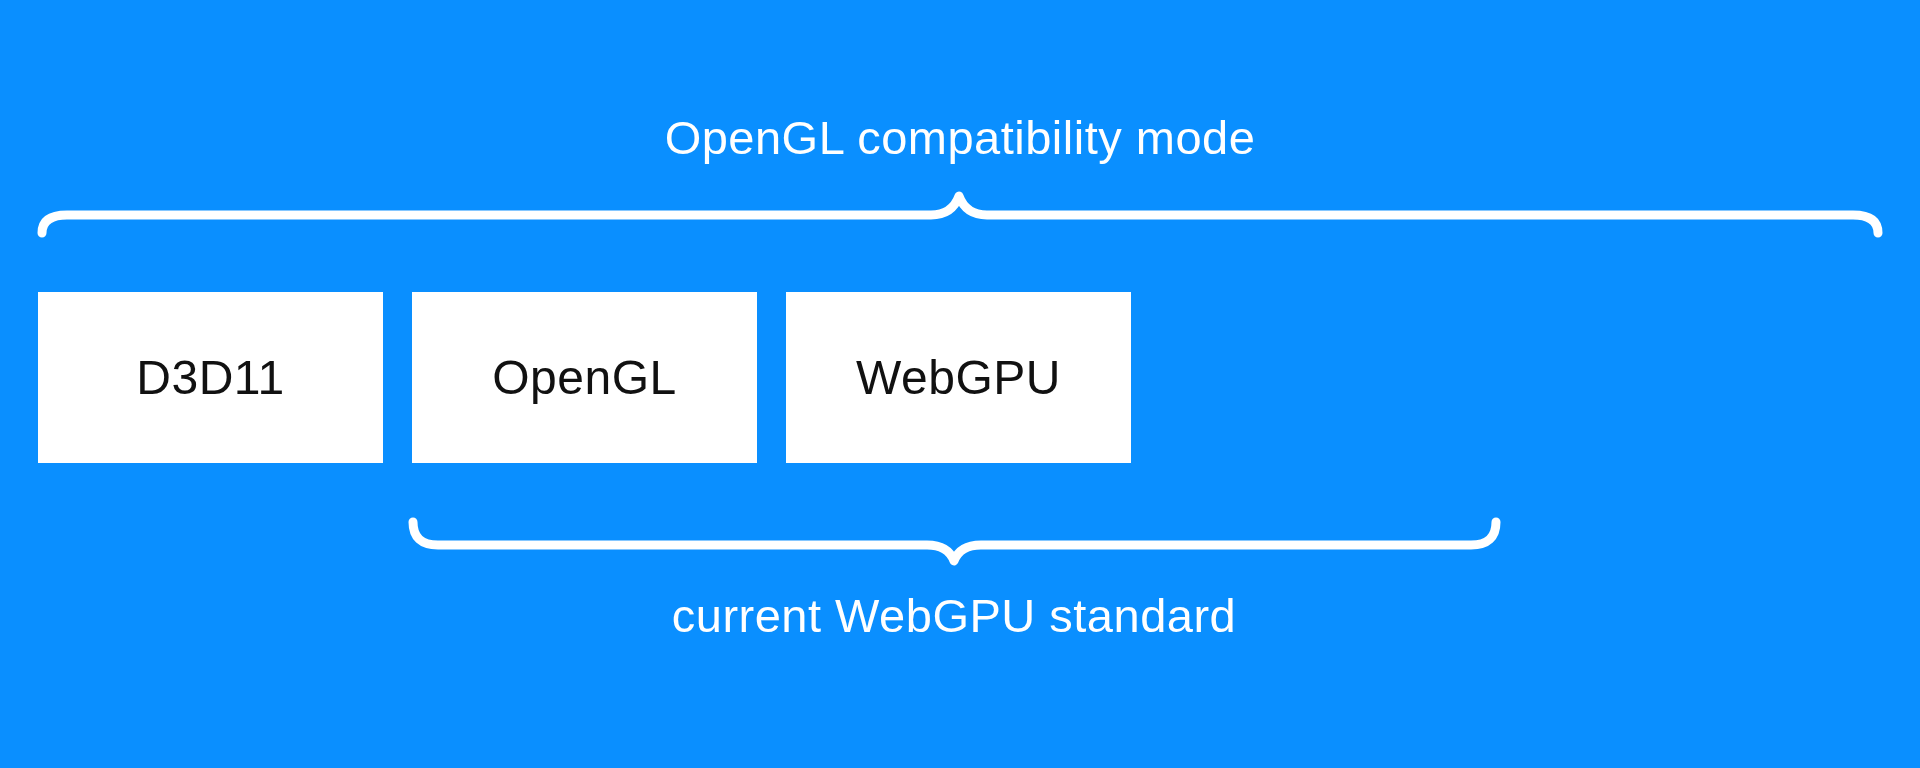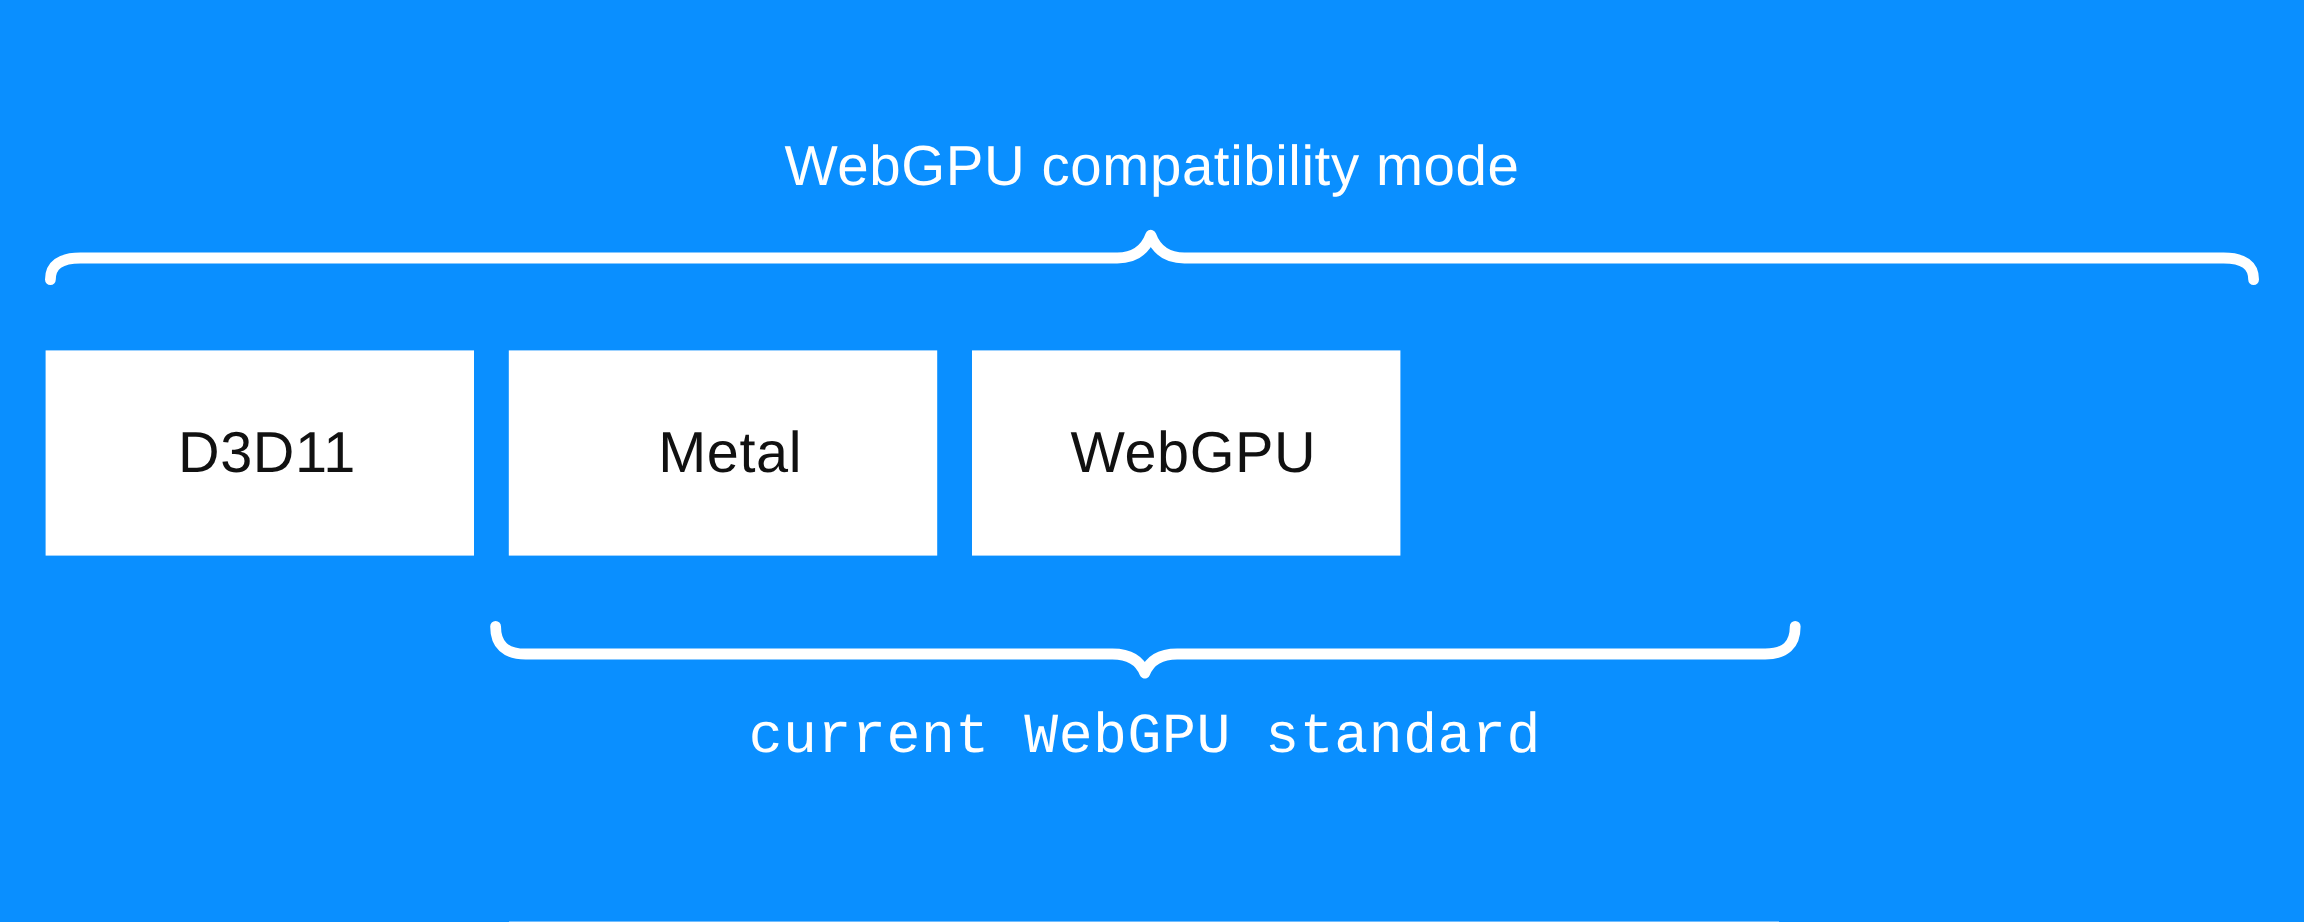--- a/index.html
+++ b/index.html
@@ -53,42 +53,40 @@
   .api-box {
     width: 345px;
     height: 171px;
     background: var(--box-bg, #ffffff);
     display: flex;
     align-items: center;
     justify-content: center;
     font-size: 48px;
     color: var(--box-text, #111111);
     letter-spacing: 0.5px;
-    padding-left: 12px;
   }
   .bottom-label {
     position: absolute;
     left: 354px;
     top: 588px;
     width: 1200px;
     height: 56px;
     line-height: 56px;
     text-align: center;
     font-size: 47px;
     color: var(--label-text, #ffffff);
     letter-spacing: 0.5px;
-    font-family: Liberation Mono, monospace;
   }
 </style>
 </head>
 <body>
 
 <div class="canvas">
 
-  <div class="diagram-title">WebGPU compatibility mode</div>
+  <div class="diagram-title">OpenGL compatibility mode</div>
 
   <svg class="brace-layer" viewBox="0 0 1920 768" aria-hidden="true">
     <path d="M 42 233
              Q 42 215 67 215
              L 931 215
              Q 952 215 959 196
              Q 966 215 987 215
              L 1853 215
              Q 1878 215 1878 233"></path>
     <path d="M 413 522
@@ -98,21 +96,21 @@
              Q 960 545 981 545
              L 1471 545
              Q 1496 545 1496 522"></path>
   </svg>
 
   <div class="boxes-row">
     <div class="api-box">
       <span>D3D11</span>
     </div>
     <div class="api-box">
-      <span>Metal</span>
+      <span>OpenGL</span>
     </div>
     <div class="api-box">
       <span>WebGPU</span>
     </div>
   </div>
 
   <div class="bottom-label">current WebGPU standard</div>
 
 </div>
 

